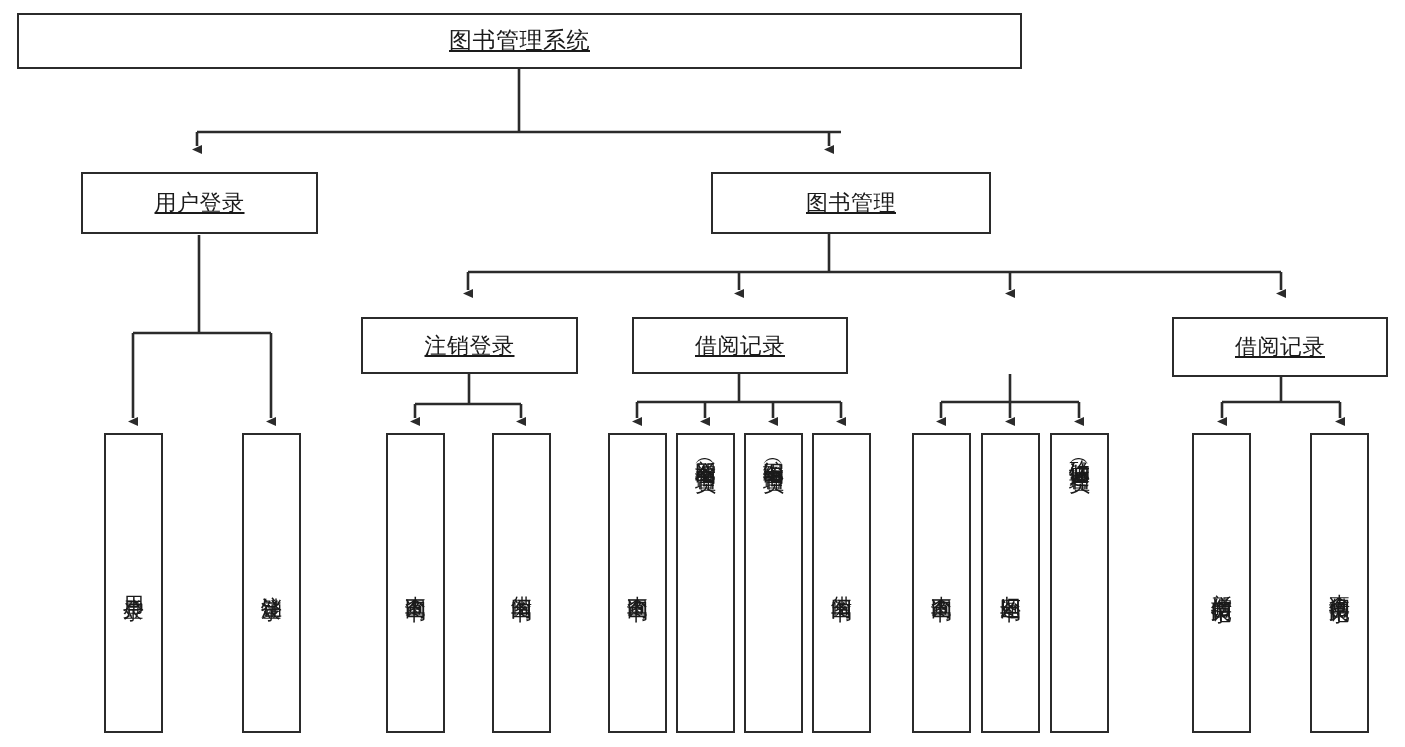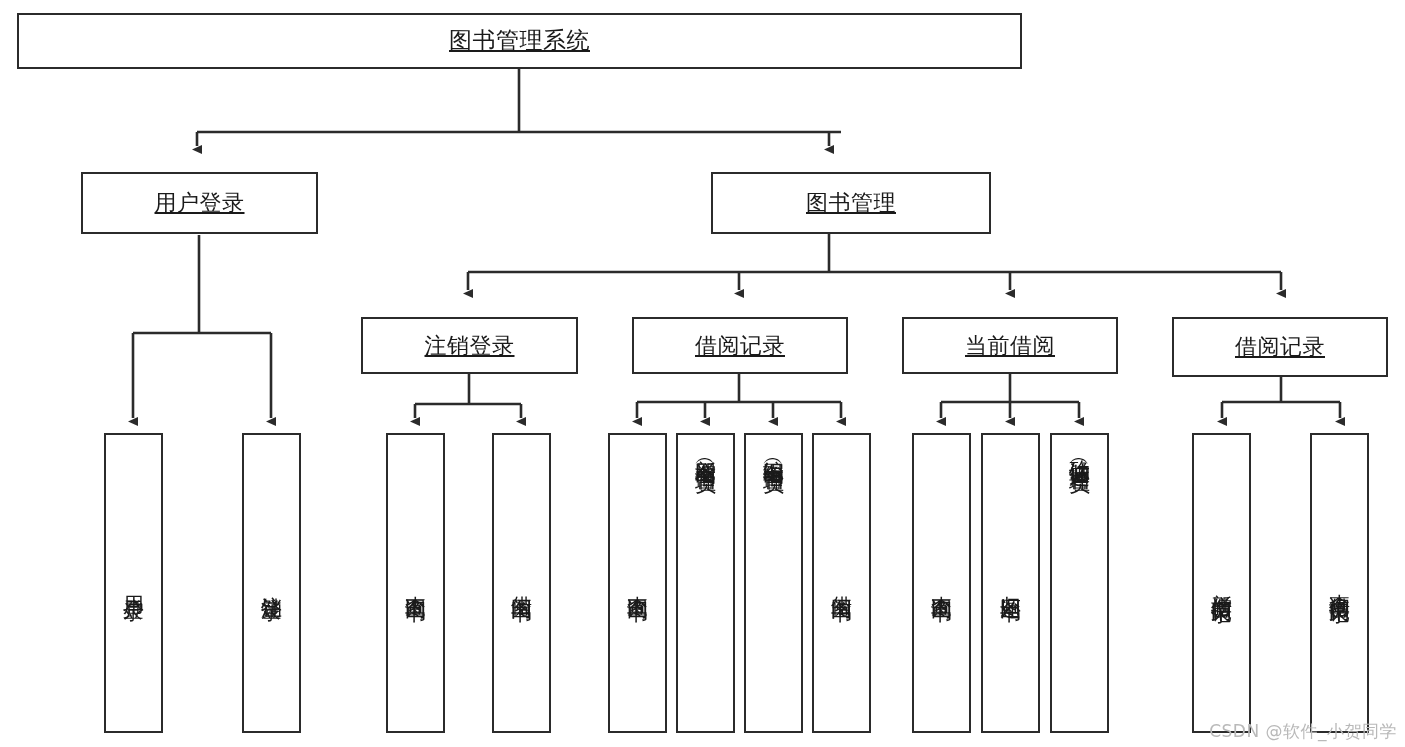--- a/index.html
+++ b/index.html
@@ -128,23 +128,20 @@
   </div>
 
   <div class="node horizontal" style="left:361px;top:317px;width:217px;height:57px;">
     <span class="label">注销登录</span>
   </div>
 
   <div class="node horizontal" style="left:632px;top:317px;width:216px;height:57px;">
     <span class="label">借阅记录</span>
   </div>
 
-  <div class="node horizontal" style="left:902px;top:317px;width:216px;height:57px;">
-    <span class="label">当前借阅</span>
-  </div>
 
   <div class="node horizontal" style="left:1172px;top:317px;width:216px;height:60px;">
     <span class="label">借阅记录</span>
   </div>
 
   <div class="node vertical centered" style="left:104px;top:433px;width:59px;height:300px;">
     <span class="label">用户登录</span>
   </div>
 
   <div class="node vertical centered" style="left:242px;top:433px;width:59px;height:300px;">
@@ -188,15 +185,14 @@
   </div>
 
   <div class="node vertical centered" style="left:1192px;top:433px;width:59px;height:300px;">
     <span class="label">新增借阅记录</span>
   </div>
 
   <div class="node vertical centered" style="left:1310px;top:433px;width:59px;height:300px;">
     <span class="label">查询借阅记录</span>
   </div>
 
-  <div class="watermark">CSDN @软件_小贺同学</div>
 
 </div>
 
 </body></html>

